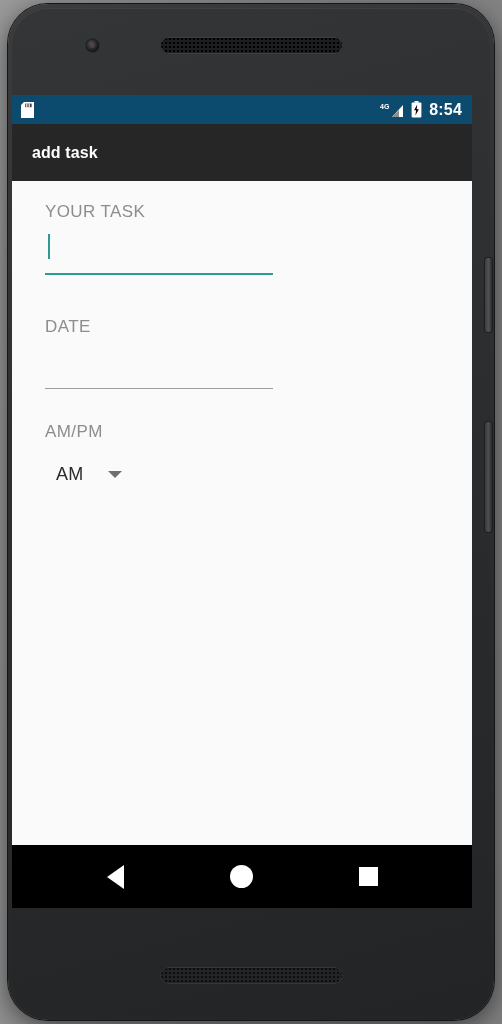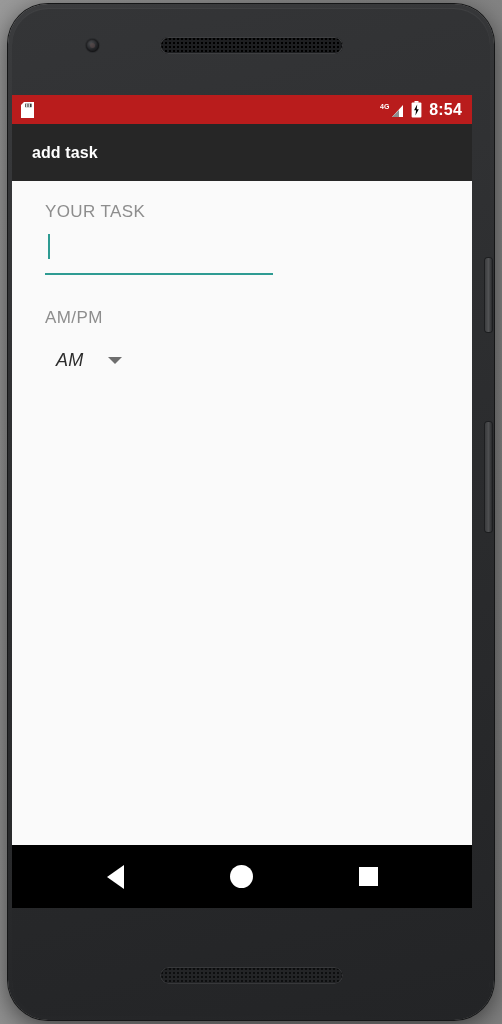--- a/index.html
+++ b/index.html
@@ -127,21 +127,21 @@
     top: 95px;
     width: 460px;
     height: 813px;
     background: #fafafa;
     overflow: hidden;
   }
 
   
   #status-bar {
     height: 29px;
-    background: #b91c1c;
+    background: #0c4a6e;
     display: flex;
     align-items: center;
     padding: 0 10px 0 9px;
     color: #ffffff;
   }
   #status-left { display: flex; align-items: center; gap: 6px; }
   #status-right {
     margin-left: auto;
     display: flex;
     align-items: center;
@@ -226,21 +226,20 @@
   
   #ampm-spinner {
     margin-top: 18px;
     width: 95px;
     height: 32px;
     display: flex;
     align-items: center;
     gap: 24px;
     padding-left: 11px;
     cursor: default;
-    font-style: italic;
   }
   #ampm-value {
     font-size: 18px;
     color: #2c2c2c;
     letter-spacing: 0.3px;
   }
   #ampm-caret {
     width: 0; height: 0;
     border-left: 7px solid transparent;
     border-right: 7px solid transparent;
@@ -357,20 +356,27 @@
 
     <div class="field-group" id="group-task">
       <div class="field-label">YOUR TASK</div>
       <div id="task-field-wrap">
         <input class="text-input" id="task-input" type="text" value="" placeholder="" style="">
         <div id="task-caret"></div>
         <div class="underline focused"></div>
       </div>
     </div>
 
+    <div class="field-group" id="group-date">
+      <div class="field-label">DATE</div>
+      <div>
+        <input class="text-input" id="date-input" type="text" value="" placeholder="" style="">
+        <div class="underline inactive"></div>
+      </div>
+    </div>
 
     <div class="field-group" id="group-ampm">
       <div class="field-label">AM/PM</div>
       <div id="ampm-spinner">
         <span id="ampm-value">AM</span>
         <span id="ampm-caret"></span>
       </div>
     </div>
 
 

